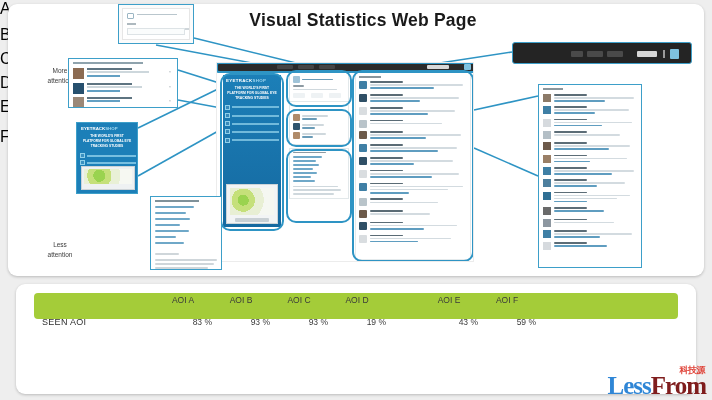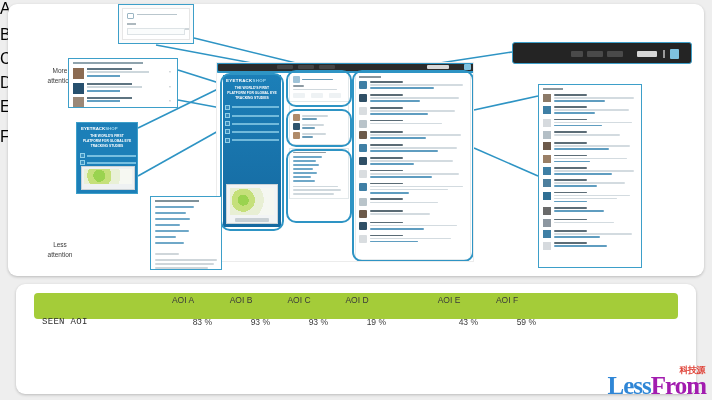--- a/index.html
+++ b/index.html
@@ -231,21 +231,21 @@
     border-collapse:collapse;
   }
   #stats th, #stats td {
     font-size:8.5px; color:#3a3a3a; font-weight:normal;
     text-align:center; padding:0;
     height:14px; vertical-align:middle;
     white-space:nowrap;
   }
   #stats th.rowlabel, #stats td.rowlabel {
     text-align:left; padding-left:8px; width:120px;
-    font-size:9px; letter-spacing:.3px; color:#2e2e2e;font-family:Liberation Mono, monospace;
+    font-size:9px; letter-spacing:.3px; color:#2e2e2e;
   }
   #stats td { height:29px;text-align:right; }
   #stats th { position:relative; }
   #stats .colA { width:58px; } #stats .colB { width:58px; }
   #stats .colC { width:58px; } #stats .colD { width:58px; }
   #stats .gap  { width:34px; }
   #stats .colE { width:58px; } #stats .colF { width:58px; }
   #stats .tail { width:auto; }
 
   
@@ -257,30 +257,31 @@
     font-size:9px; color:#e0453b; font-weight:bold;
     letter-spacing:-0.5px; display:block; margin-bottom:-2px;
     margin-right:1px;
   }
   #watermark .wm {
     font-size:25px; font-weight:bold;
     font-family:"Liberation Serif", serif;
     letter-spacing:-1px;
   }
   #watermark .wm .t1 { color:#2f86d6; }
-  #watermark .wm .t2 { color:#a21caf; }
+  #watermark .wm .t2 { color:#7f1d1d; }
 </style>
 </head>
 <body>
 
 <div id="slide">
 
   <div id="top-card" class="card"></div>
   <div id="bottom-card" class="card"></div>
 
+  <div id="page-title">Visual Statistics Web Page</div>
 
   <div id="more-attention" class="attn-label">
     <div>More</div>
     <div>attention</div>
   </div>
   <div id="less-attention" class="attn-label">
     <div>Less</div>
     <div>attention</div>
   </div>
 

